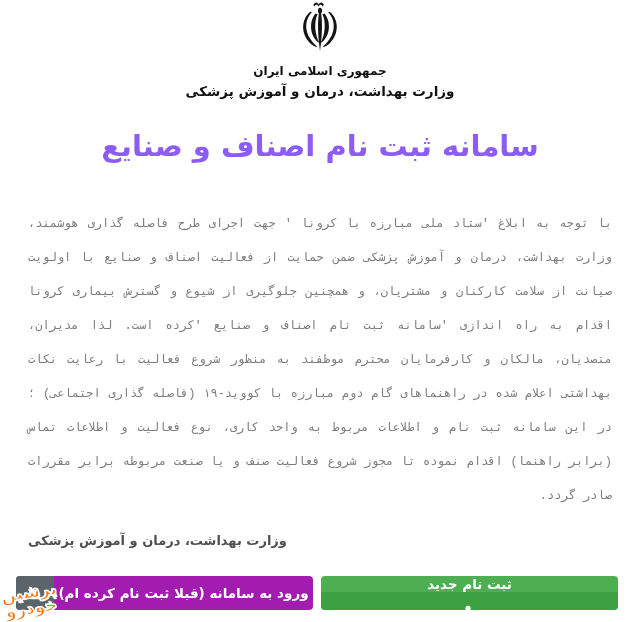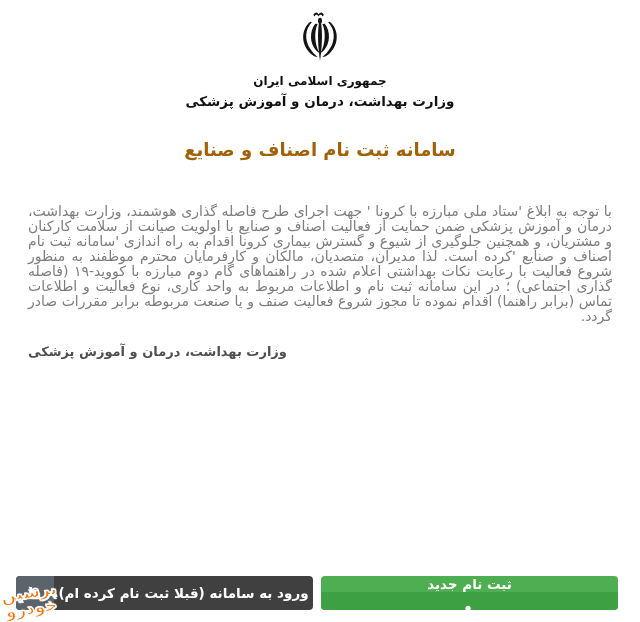--- a/index.html
+++ b/index.html
@@ -5,41 +5,42 @@
   html,body{margin:0;padding:0;background:#fff;}
   .page{
     position:relative;
     width:640px;height:622px;
     background:#fff;
     overflow:hidden;
     direction:rtl;
     font-family:"DejaVu Sans", sans-serif;
   }
   
-  .header{ text-align:center; padding-top:10px; }
+  .header{ text-align:center; }
   .emblem{ display:inline-block; line-height:0; }
   .logo-line1{
     margin-top:2px;
     font-size:12px; font-weight:bold; color:#111;
   }
   .logo-line2{
     margin-top:5px;
     font-size:13.5px; font-weight:bold; color:#111;
   }
   .page-title{
     margin:30px 0 0 0;
     text-align:center;
-    font-size:18px; font-weight:bold; color:#a16207;
+    font-size:29px; font-weight:bold; color:#8b5cf6;
   }
   
   .content{ padding:0 28px; margin-top:44px; color:#7d7d7d; }
   .content p{
     margin:0 0 14px 0;
-    font-size:14px; line-height:15px;
+    font-size:12px; line-height:34px;
     text-align:justify;
+    font-family:Liberation Mono, monospace;
   }
   .content p.note{ margin-top:11px; }
   .signature{
     margin-top:20px;
     font-size:13px; font-weight:bold; color:#4f4f4f;
     text-align:left;
   }
   
   .actions{
     position:absolute; bottom:12px; right:22px; left:16px;
@@ -58,21 +59,21 @@
     flex:1 1 auto;
     display:flex; align-items:center; justify-content:center;
     color:#fff; font-size:13.5px; font-weight:bold;
   }
   .btn .icon-box{
     flex:0 0 38px;
     display:flex; align-items:center; justify-content:center;
   }
   .btn-green{ background:#4daf52;flex-direction:column; }
   .btn-green .icon-box{ background:#3da143; }
-  .btn-gray{ background:#404040; }
+  .btn-gray{ background:#a21caf; }
   .btn-gray .icon-box{ background:#5c646b; }
   
   .watermark{
     position:absolute;
     left:2px; bottom:6px;
     transform:rotate(-9deg);
     text-align:center;
     line-height:0.95;
     font-weight:bold;
     font-size:17px;

